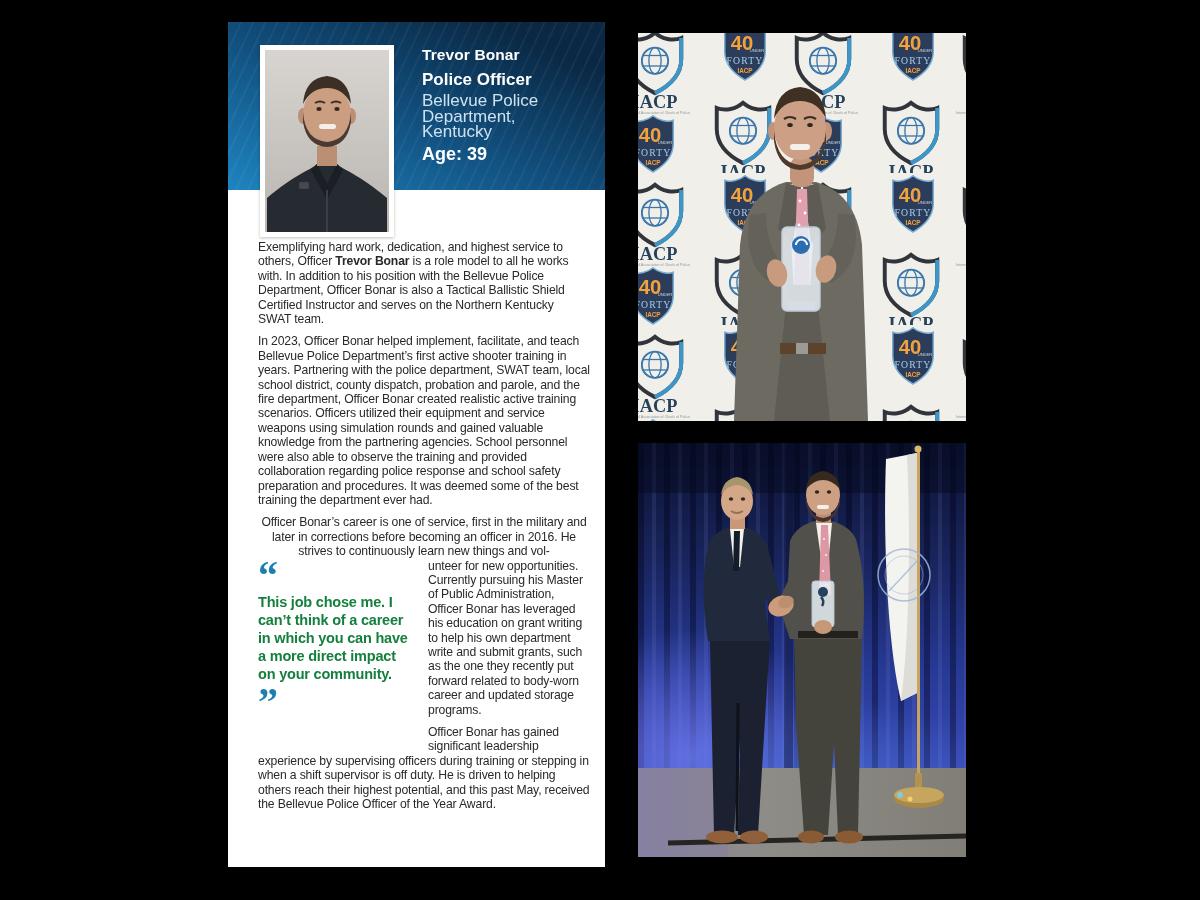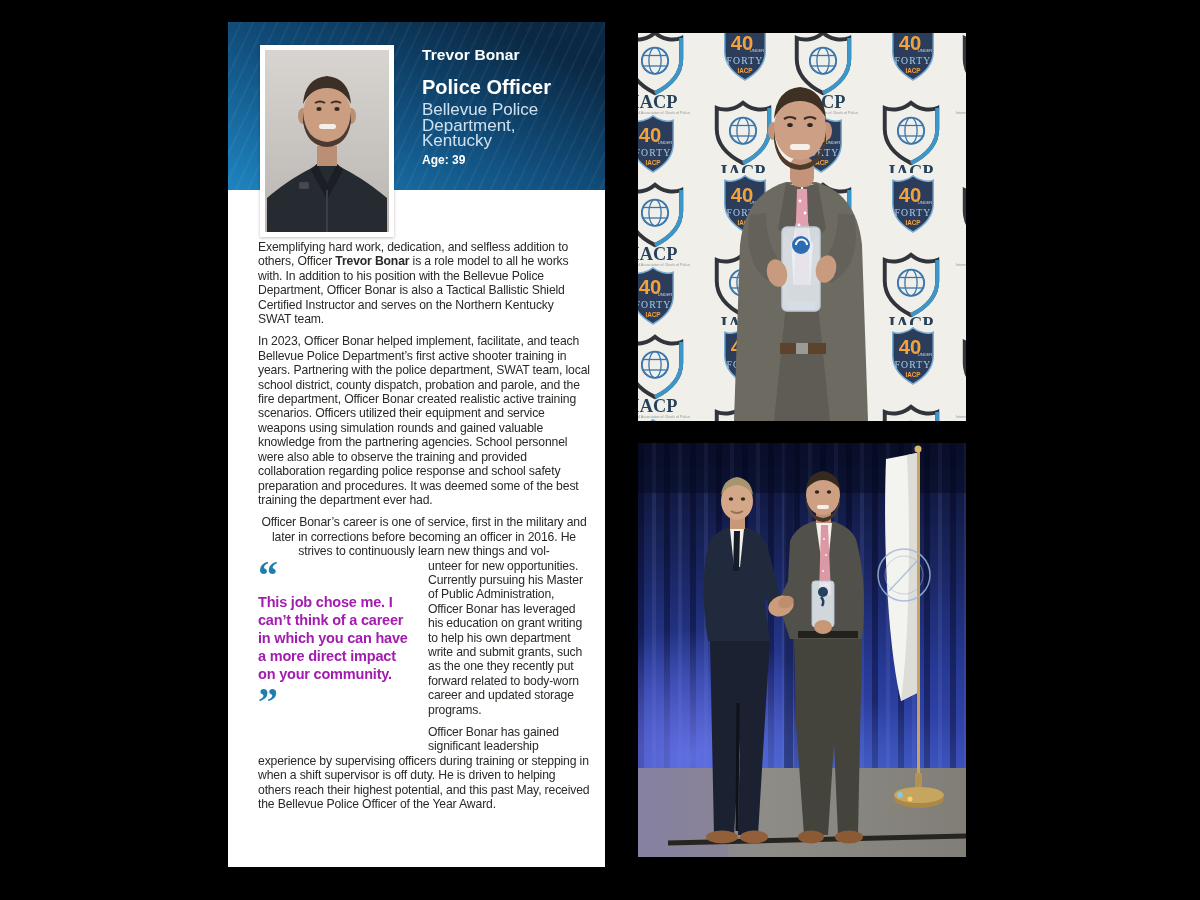--- a/index.html
+++ b/index.html
@@ -9,33 +9,33 @@
   .profile-card{position:absolute;left:228px;top:22px;width:377px;height:845px;background:#fff;}
   .card-header{position:relative;height:168px;
       background:linear-gradient(to top right,#1e84c0 0%,#11507f 45%,#0a2843 85%);}
   .card-header::after{content:"";position:absolute;inset:0;
       background:repeating-linear-gradient(115deg,rgba(255,255,255,.045) 0 2px,rgba(0,0,0,0) 2px 11px);}
   .headshot{position:absolute;left:32px;top:23px;width:134px;height:192px;background:#fff;
       padding:5px;box-sizing:border-box;z-index:3;box-shadow:0 1px 3px rgba(0,0,0,.25);}
   .headshot svg{display:block;width:124px;height:182px;}
   .header-text{position:absolute;left:194px;top:24px;width:176px;color:#fff;z-index:3;}
   .ht-name{font-size:15.5px;font-weight:bold;letter-spacing:.1px;}
-  .ht-title{font-size:20px;font-weight:bold;margin-top:12px;}
+  .ht-title{font-size:17px;font-weight:bold;margin-top:6px;}
   .ht-agency{font-size:17px;color:#cfe1ef;margin-top:3px;line-height:15.5px;width:168px;}
-  .ht-age{font-size:12px;font-weight:bold;margin-top:4px;}
+  .ht-age{font-size:18px;font-weight:bold;margin-top:4px;}
   .card-body{padding:50px 15px 0 30px;font-size:12.2px;line-height:14.4px;color:#2a2926;
       letter-spacing:-0.15px;}
   .card-body p{margin:0 0 8px 0;}
   .card-body p.tight{margin-bottom:0;text-align:center;}
   .wrap-zone::after{content:"";display:block;clear:both;}
   .pullquote{float:left;width:158px;min-height:176px;margin:6px 12px 2px 0;}
   .q-open,.q-close{font-family:"Liberation Serif",serif;font-weight:bold;font-size:40px;
       color:#1e7fae;line-height:22px;height:24px;}
   .q-close{margin-top:8px;}
-  .q-text{color:#a21caf;font-weight:bold;font-size:14.5px;line-height:18px;letter-spacing:-0.2px;
+  .q-text{color:#15803d;font-weight:bold;font-size:14.5px;line-height:18px;letter-spacing:-0.2px;
       margin-top:4px;}
   .p-wrap{margin-bottom:8px;}
   
   .photo{position:absolute;margin:0;padding:0;}
   .photo svg{display:block;}
   .photo-top{left:638px;top:33px;width:328px;height:388px;}
   .photo-bottom{left:638px;top:443px;width:328px;height:414px;}
 </style>
 </head>
 <body>
@@ -72,21 +72,21 @@
       </div>
       <div class="header-text">
         <div class="ht-name">Trevor Bonar</div>
         <div class="ht-title">Police Officer</div>
         <div class="ht-agency">Bellevue Police Department, Kentucky</div>
         <div class="ht-age">Age: 39</div>
       </div>
     </header>
 
     <div class="card-body">
-      <p><span>Exemplifying hard work, dedication, and selfless addition to others, Officer </span><b>Trevor Bonar</b><span> is a role model to all he works with. In addition to his position with the Bellevue Police Department, Officer Bonar is also a Tactical Ballistic Shield Certified Instructor and serves on the Northern Kentucky SWAT team.</span></p>
+      <p><span>Exemplifying hard work, dedication, and highest service to others, Officer </span><b>Trevor Bonar</b><span> is a role model to all he works with. In addition to his position with the Bellevue Police Department, Officer Bonar is also a Tactical Ballistic Shield Certified Instructor and serves on the Northern Kentucky SWAT team.</span></p>
       <p>In 2023, Officer Bonar helped implement, facilitate, and teach Bellevue Police Department’s first active shooter training in years. Partnering with the police department, SWAT team, local school district, county dispatch, probation and parole, and the fire department, Officer Bonar created realistic active training scenarios. Officers utilized their equipment and service weapons using simulation rounds and gained valuable knowledge from the partnering agencies. School personnel were also able to observe the training and provided collaboration regarding police response and school safety preparation and procedures. It was deemed some of the best training the department ever had.</p>
       <p class="tight">Officer Bonar’s career is one of service, first in the military and later in corrections before becoming an officer in 2016. He strives to continuously learn new things and vol-</p>
       <div class="wrap-zone">
         <aside class="pullquote">
           <div class="q-open">“</div>
           <div class="q-text">This job chose me. I can’t think of a career in which you can have a more direct impact on your community.</div>
           <div class="q-close">”</div>
         </aside>
         <p class="p-wrap">unteer for new opportunities. Currently pursuing his Master of Public Administration, Officer Bonar has leveraged his education on grant writing to help his own department write and submit grants, such as the one they recently put forward related to body-worn career and updated storage programs.</p>
         <p>Officer Bonar has gained significant leadership experience by supervising officers during training or stepping in when a shift supervisor is off duty. He is driven to helping others reach their highest potential, and this past May, received the Bellevue Police Officer of the Year Award.</p>

